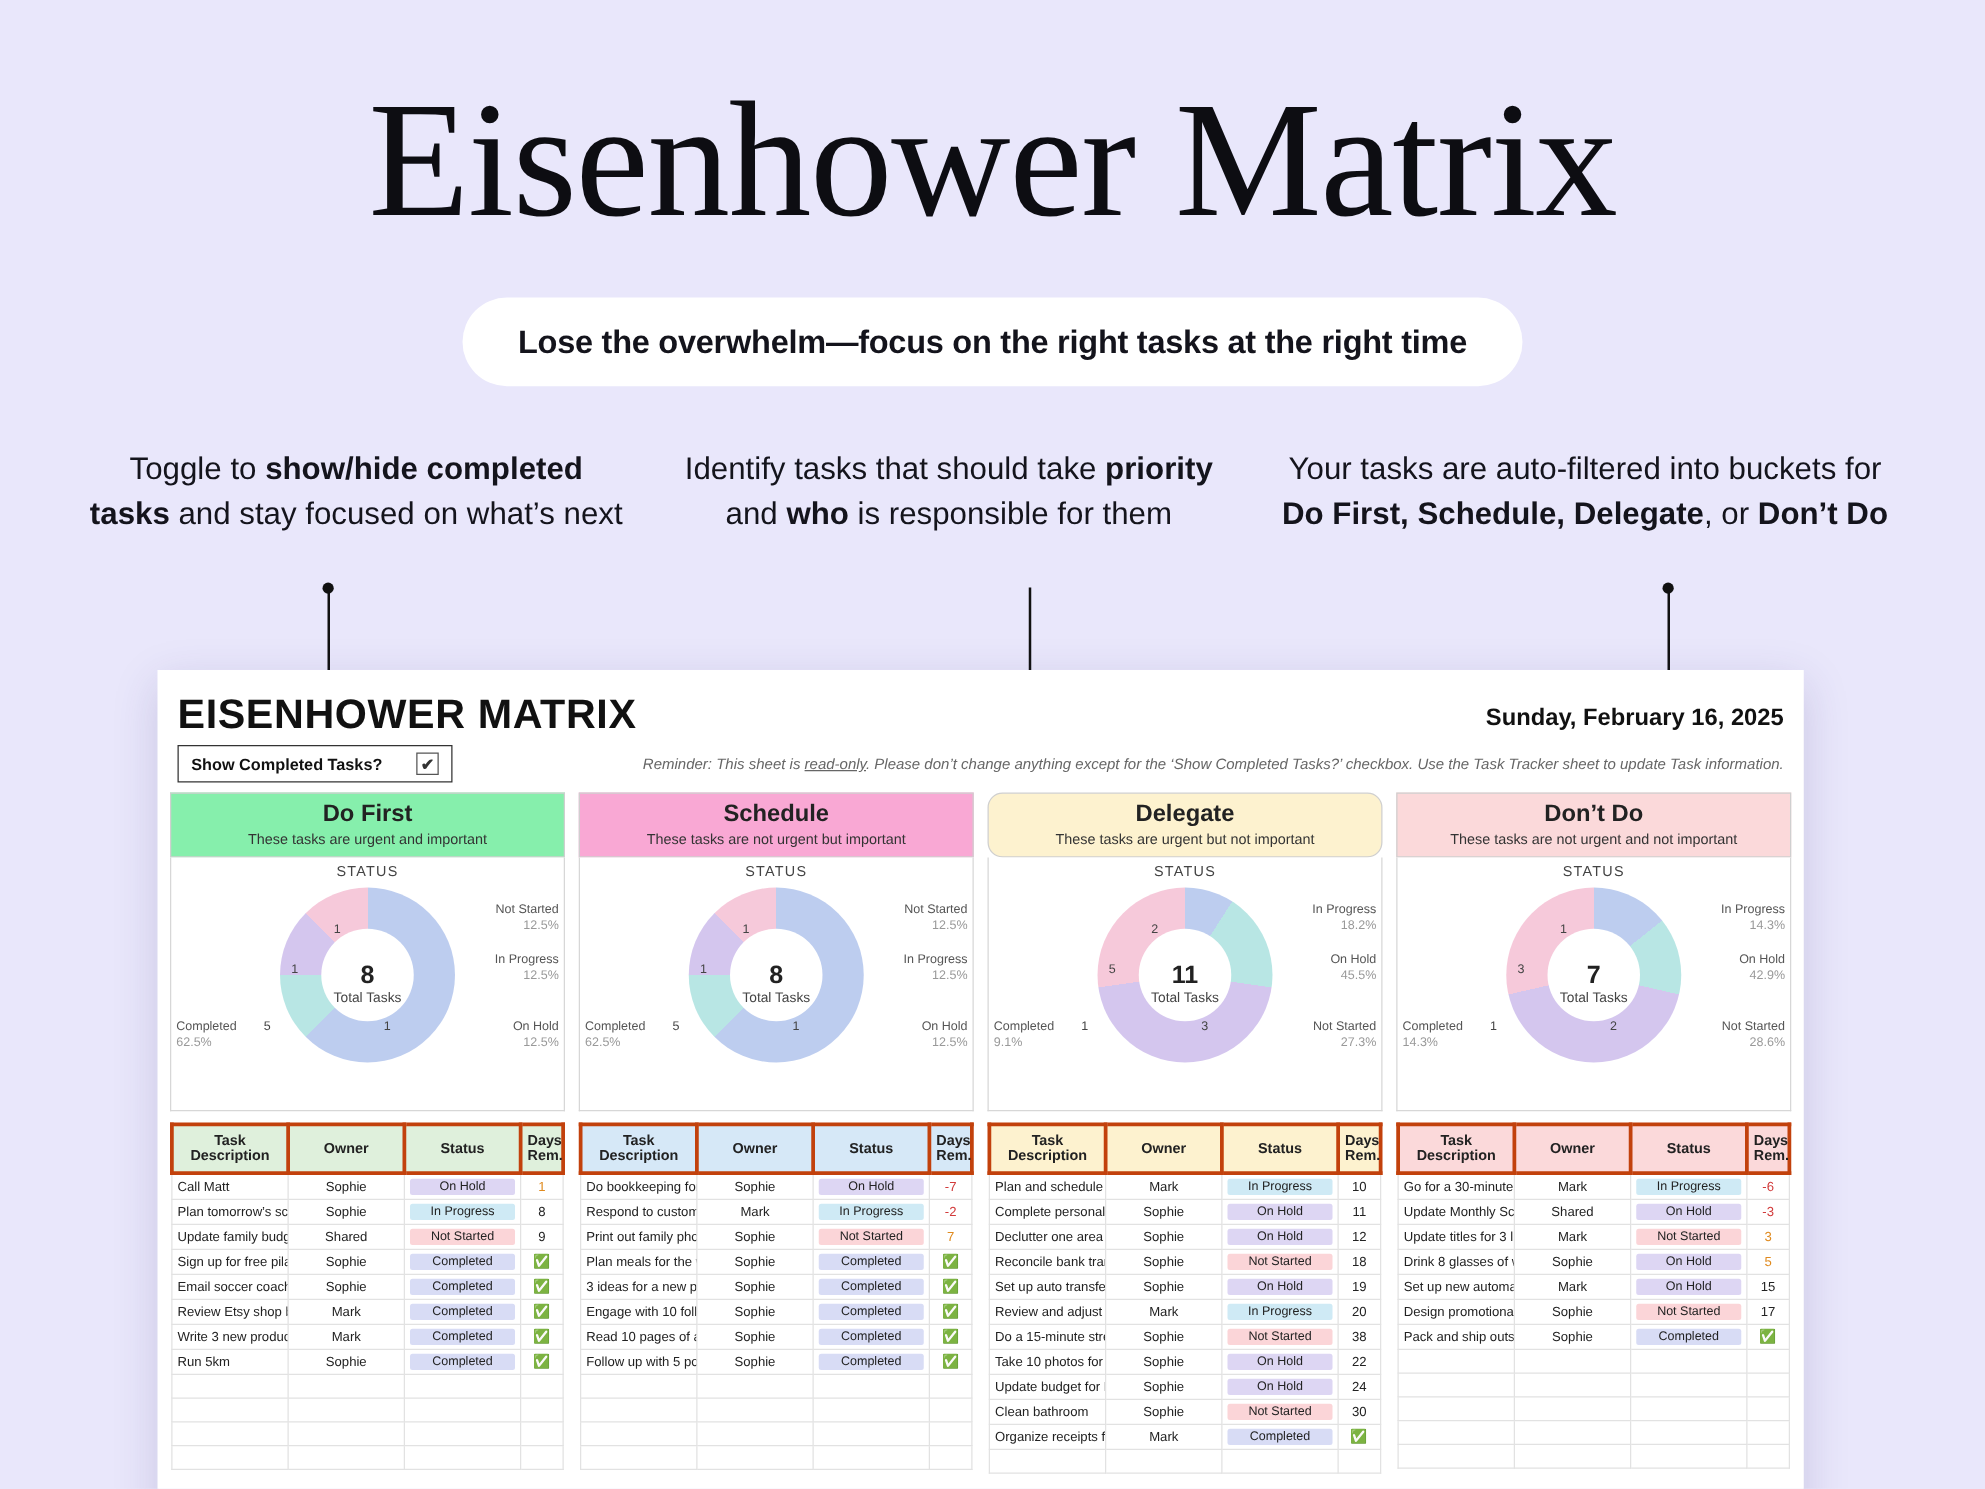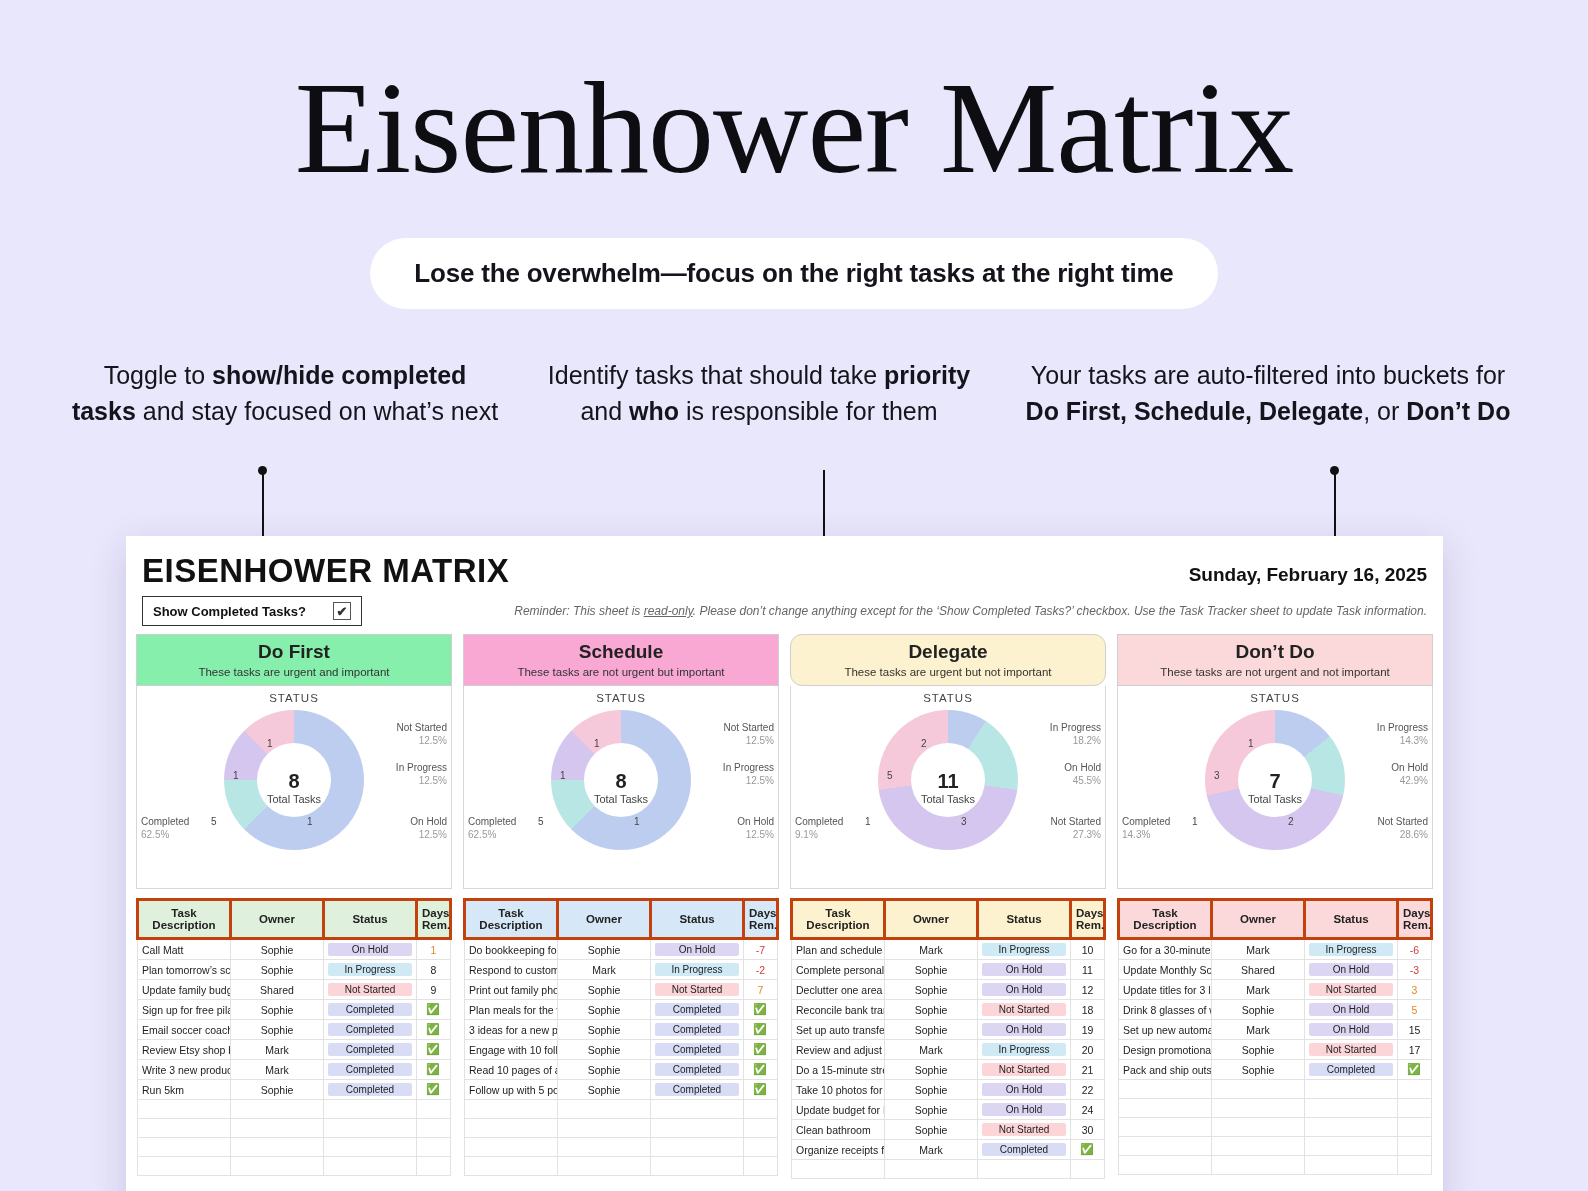--- a/index.html
+++ b/index.html
@@ -550,21 +550,21 @@
                 <span class="st st-inprog">In Progress</span>
               </td>
       <td class="days ">20</td>
     </tr>
     <tr>
       <td class="desc">Do a 15-minute stretch or workout</td>
       <td class="owner">Sophie</td>
       <td class="status">
                 <span class="st st-notstarted">Not Started</span>
               </td>
-      <td class="days ">21</td>
+      <td class="days ">38</td>
     </tr>
     <tr>
       <td class="desc">Take 10 photos for new listings</td>
       <td class="owner">Sophie</td>
       <td class="status">
                 <span class="st st-onhold">On Hold</span>
               </td>
       <td class="days ">22</td>
     </tr>
     <tr>

